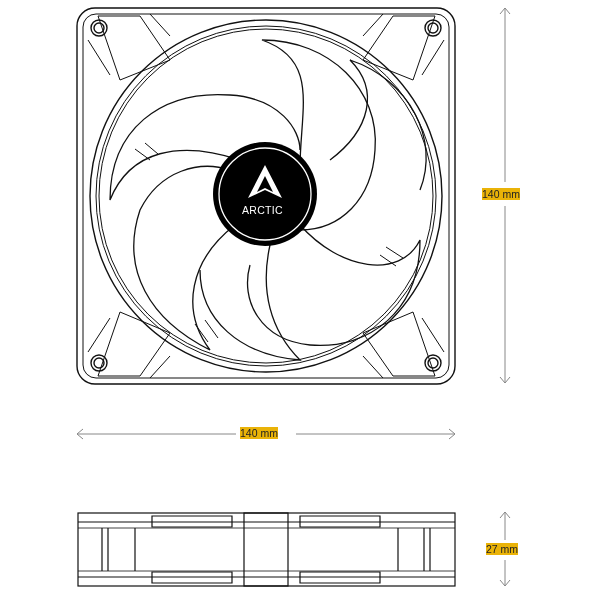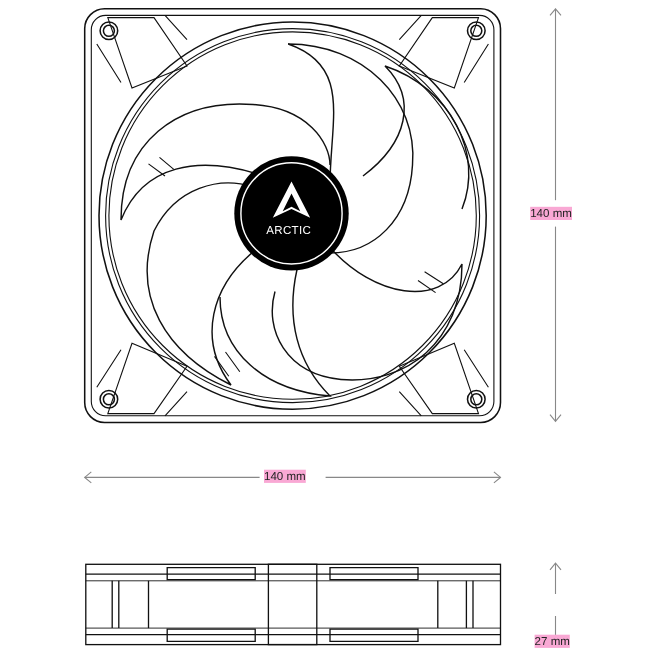--- a/index.html
+++ b/index.html
@@ -1,20 +1,20 @@
 <!DOCTYPE html>
 <html><head>
 <meta charset="utf-8">
 <style>
   html, body { margin: 0; padding: 0; background: #ffffff; }
   body { width: 600px; height: 600px; position: relative; overflow: hidden;
          font-family: "Liberation Sans", sans-serif; }
   svg.drawing { position: absolute; left: 0; top: 0; }
   .dim-label { position: absolute; font-family: "Liberation Sans", sans-serif;
-               font-size: 10.5px; color: #222; background: #f9a8d4; white-space: nowrap; }
+               font-size: 10.5px; color: #222; background: #eab308; white-space: nowrap; }
   .logo-text { position: absolute; font-family: Liberation Sans, sans-serif;
                color: #fff; font-size: 10.5px; letter-spacing: 0.3px; }
 </style>
 </head>
 <body>
 
 <svg class="drawing" width="600" height="600" viewBox="0 0 600 600">
 
   <g fill="none" stroke="#111" stroke-width="1.4">
 
@@ -101,13 +101,13 @@
     <line x1="505" y1="560" x2="505" y2="586"></line>
     <path d="M500 518 L505 512 L510 518"></path>
     <path d="M500 580 L505 586 L510 580"></path>
   </g>
 </svg>
 
 <div class="logo-text" style="left:242px; top:204px;">ARCTIC</div>
 
 <div class="dim-label" style="left:482px; top:188px;">140 mm</div>
 <div class="dim-label" style="left:240px; top:427px;">140 mm</div>
-<div class="dim-label" style="left:486px; top:543px;margin-top:34px;">27 mm</div>
+<div class="dim-label" style="left:486px; top:543px;">27 mm</div>
 
 </body></html>

